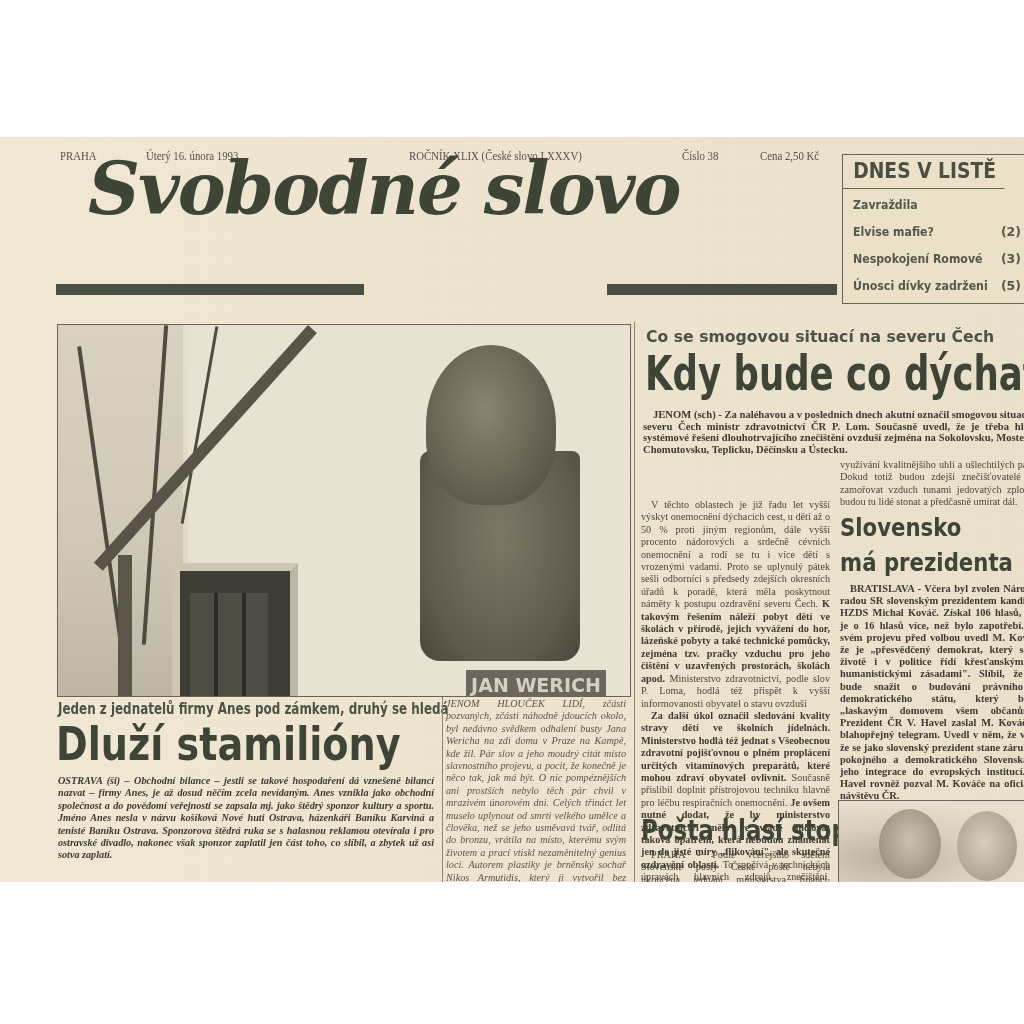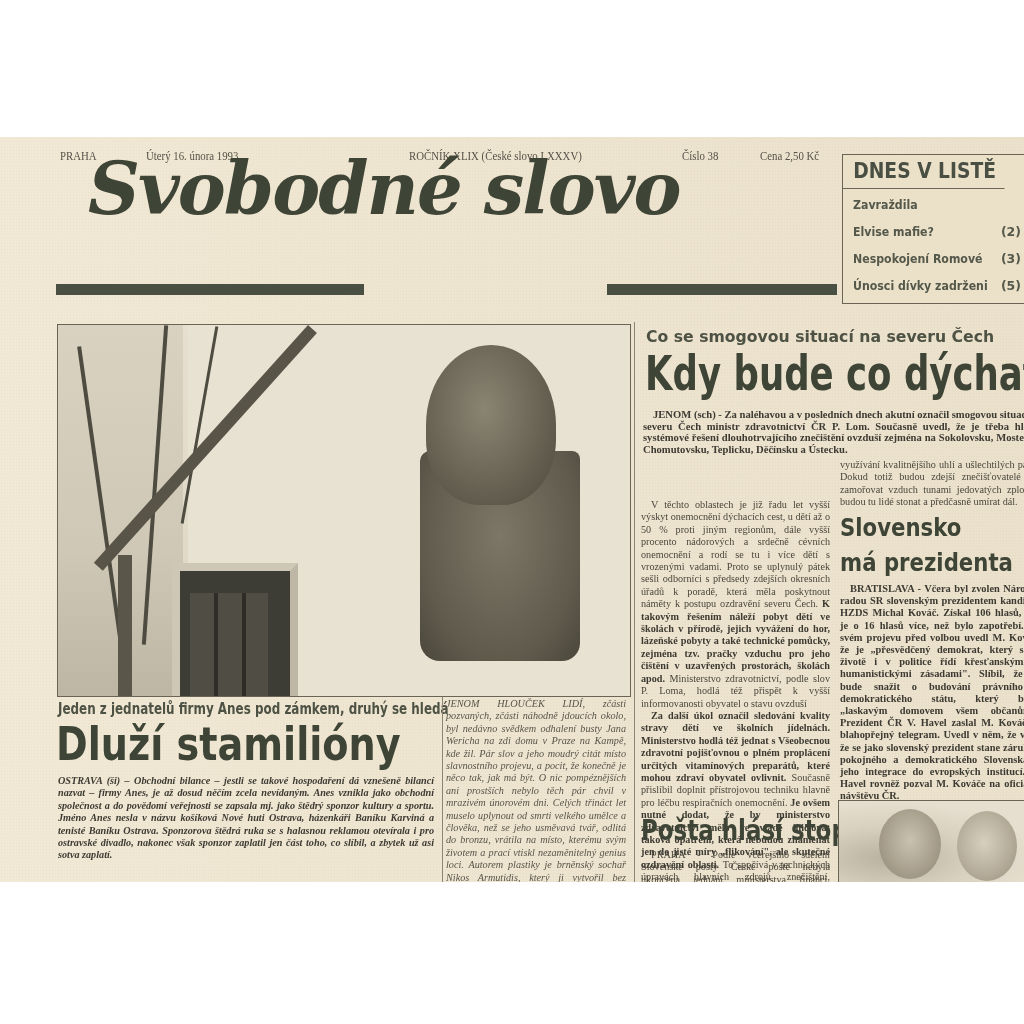--- a/index.html
+++ b/index.html
@@ -104,20 +104,21 @@
     <div class="tree" style="left:0; top:0; width:125px; height:371px; background: linear-gradient(180deg, #d9d2c1 0%, #cfc8b6 60%, #bdb6a4 100%);"></div>
     <div class="tree" style="left:40px; top:20px; width:4px; height:300px; transform: rotate(-8deg);"></div>
     <div class="tree" style="left:95px; top:0; width:4px; height:320px; transform: rotate(4deg);"></div>
     <div class="tree" style="left:140px; top:0; width:3px; height:200px; transform: rotate(10deg);"></div>
     <div class="tree" style="left:60px; top:230px; width:14px; height:141px; background:#5a5649;"></div>
     <div class="roof-line"></div>
     <div class="window"></div>
     <div class="window-inner"></div>
     <div class="bust-body"></div>
     <div class="bust-head"></div>
+    <div class="plaque">JAN WERICH</div>
   </div>
 
   <div class="abs kicker-sans" style="left:58px; top:563px; font-size:15.5px; transform: scaleX(0.77);">Jeden z jednatelů firmy Anes pod zámkem, druhý se hledá</div>
   <div class="abs head-big" style="left:56px; top:584px; font-size:46px; transform: scaleX(0.83);">Dluží stamilióny</div>
   <div class="abs body-text" style="left:58px; top:638px; width:376px;font-style:italic;">
     <b>OSTRAVA (ši)</b><b> – Obchodní bilance – jestli se takové hospodaření dá vznešeně bilancí nazvat – firmy Anes, je až dosud něčím zcela nevídaným. Anes vznikla jako obchodní společnost a do povědomí veřejnosti se zapsala mj. jako štědrý sponzor kultury a sportu. Jméno Anes nesla v názvu košíková Nové huti Ostrava, házenkáři Baníku Karviná a tenisté Baníku Ostrava. Sponzorova štědrá ruka se s halasnou reklamou otevírala i pro ostravské divadlo, nakonec však sponzor zaplatil jen část toho, co slíbil, a zbytek už asi sotva zaplatí.</b>
   </div>
 
   <div class="vrule" style="left:442px; top:560px; height:185px;"></div>
 

